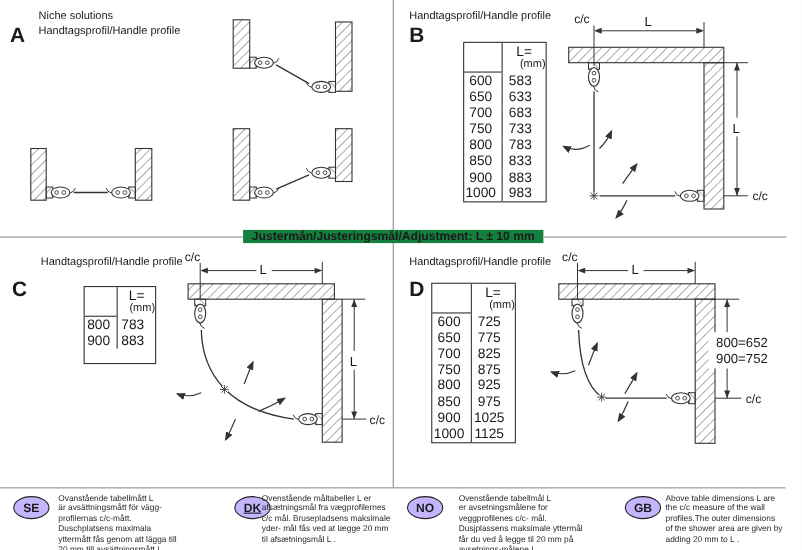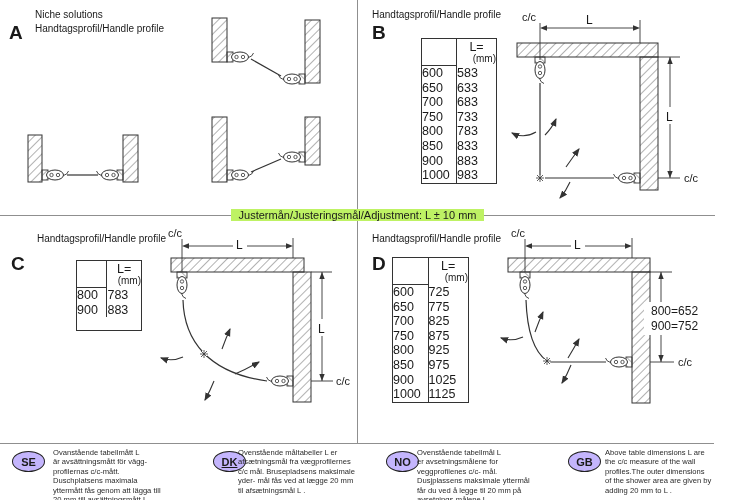--- a/index.html
+++ b/index.html
@@ -6,29 +6,29 @@
   .page{
     position:relative;width:729px;height:500px;background:#fff;
     font-family:"Liberation Sans",sans-serif;color:#1a1a1a;overflow:hidden;
   }
   
   .vdiv{position:absolute;left:357px;top:0;width:1px;height:443px;background:#8f8f8f;}
   .footer-line{position:absolute;left:0;top:443px;width:714px;height:1px;background:#8f8f8f;}
   .adjust-divider{position:absolute;left:0;top:209px;width:729px;display:flex;align-items:center;z-index:3;}
   .adjust-divider .line{flex:1;height:1px;background:#8f8f8f;}
   .adjust-divider .line.right{margin-right:14px;}
-  .adjust-divider span{background:#bef264;padding:0 8px;font-weight:normal;font-size:11px;white-space:nowrap;}
+  .adjust-divider span{background:#15803d;padding:0 8px;font-weight:bold;font-size:11px;white-space:nowrap;}
   
   .sec-letter{position:absolute;font-size:19px;font-weight:bold;}
   .sec-head{position:absolute;font-size:10px;font-weight:normal;line-height:13.5px;white-space:nowrap;}
   
   .tbl{position:absolute;border:1.4px solid #333;background:#fff;font-size:12.5px;z-index:2;}
   .tbl .row{display:grid;grid-template-columns:46% 54%;}
-  .tbl .c1{text-align:left;padding-right:4px;}
-  .tbl .c2{border-left:1.2px solid #333;text-align:left;padding-right:7px;}
+  .tbl .c1{text-align:center;padding-right:4px;}
+  .tbl .c2{border-left:1.2px solid #333;text-align:center;padding-right:7px;}
   .tbl .head .c1{border-bottom:1px solid #333;}
   .tbl .head .c2{text-align:center;padding:2px 0 1px 0;line-height:12px;}
   .tbl .head .unit{display:block;font-size:10px;text-align:right;}
   .tbl .row span{display:block;}
   .tbl .body .row{height:14.6px;line-height:14.6px;}
   .badge{position:absolute;top:451px;width:31px;height:19px;border:1.6px solid #222;border-radius:50%;
     display:flex;align-items:center;justify-content:center;font-weight:bold;font-size:11px;background:#c4b5fd;}
   .note-text{position:absolute;top:448px;font-size:7.6px;line-height:9.4px;white-space:pre-line;color:#2a2a2a;}
   svg{position:absolute;overflow:visible;}
   svg text{font-family:"Liberation Sans",sans-serif;fill:#1a1a1a;font-size:11px;}
@@ -396,21 +396,21 @@
 yttermått fås genom att lägga till
 20 mm till avsättningsmått L .</div>
 
   <div class="badge" style="left:213px;text-decoration:underline;">DK</div>
   <div class="note-text" style="left:238px;width:150px;">Ovenstående måltabeller L er
 afsætningsmål fra vægprofilernes
 c/c mål. Brusepladsens maksimale
 yder- mål fås ved at lægge 20 mm
 til afsætningsmål L .</div>
 
-  <div class="badge" style="left:386px;">NO</div>
+  <div class="badge" style="left:370px;">NO</div>
   <div class="note-text" style="left:417px;width:150px;">Ovenstående tabellmål L
 er avsetningsmålene for
 veggprofilenes c/c- mål.
 Dusjplassens maksimale yttermål
 får du ved å legge til 20 mm på
 avsetnings-målene L .</div>
 
   <div class="badge" style="left:568px;">GB</div>
   <div class="note-text" style="left:605px;width:130px;">Above table dimensions L are
 the c/c measure of the wall

